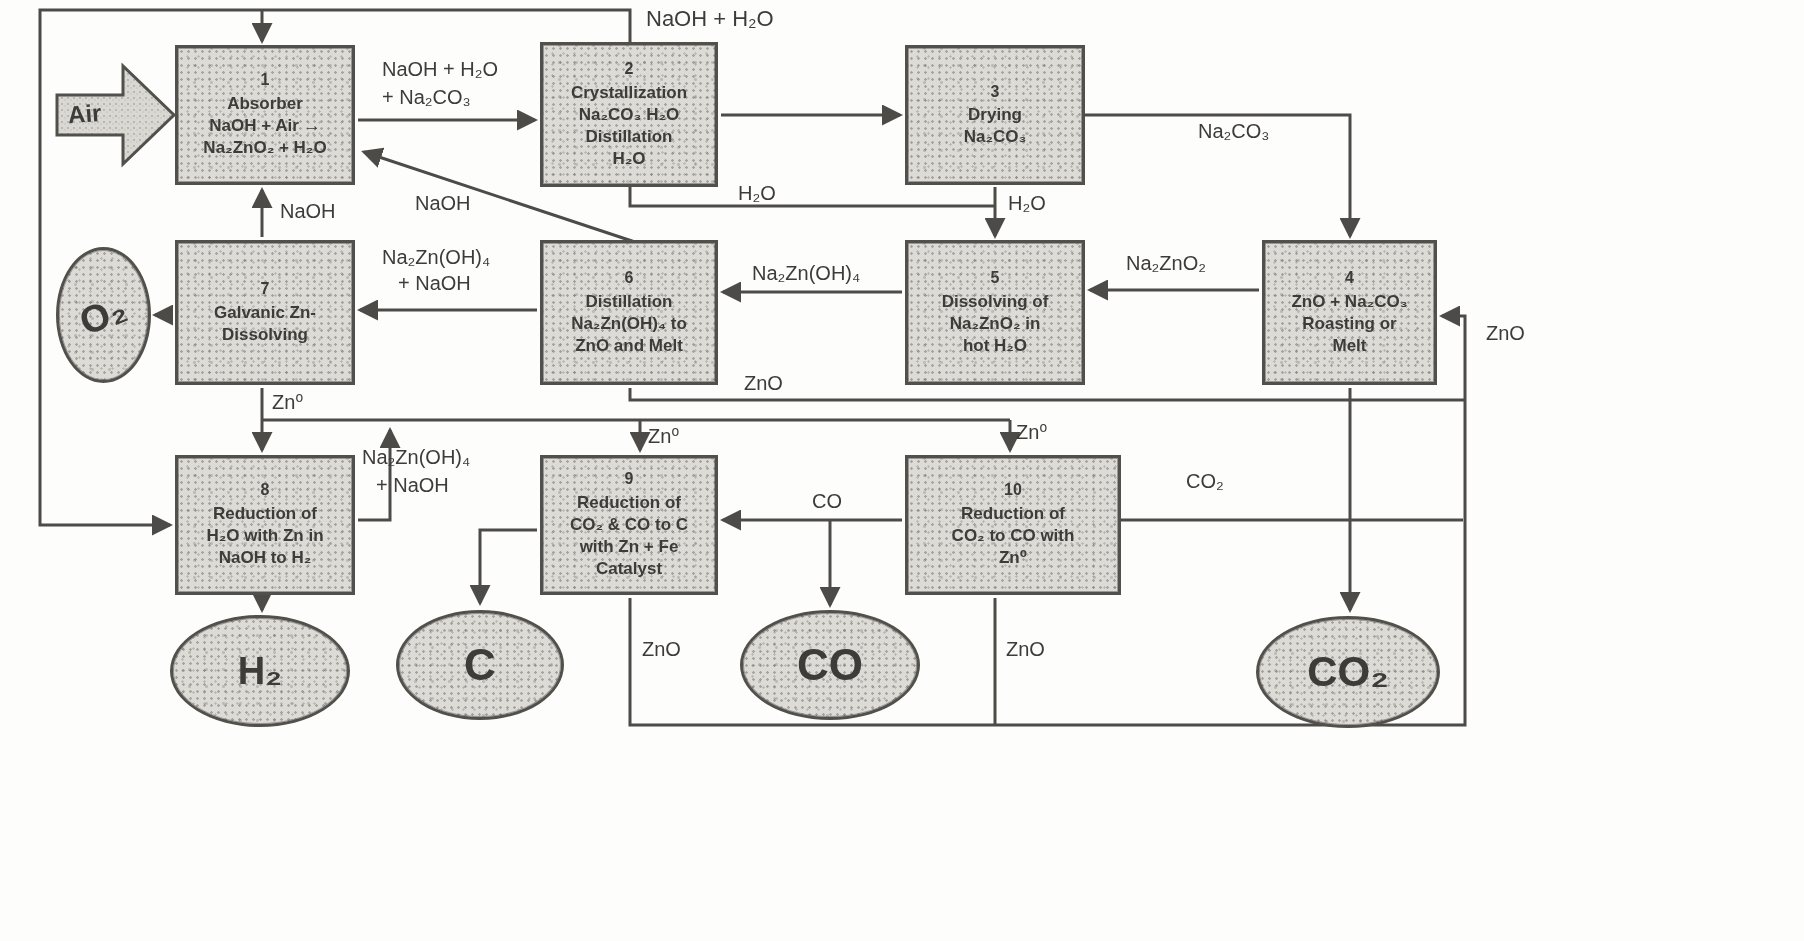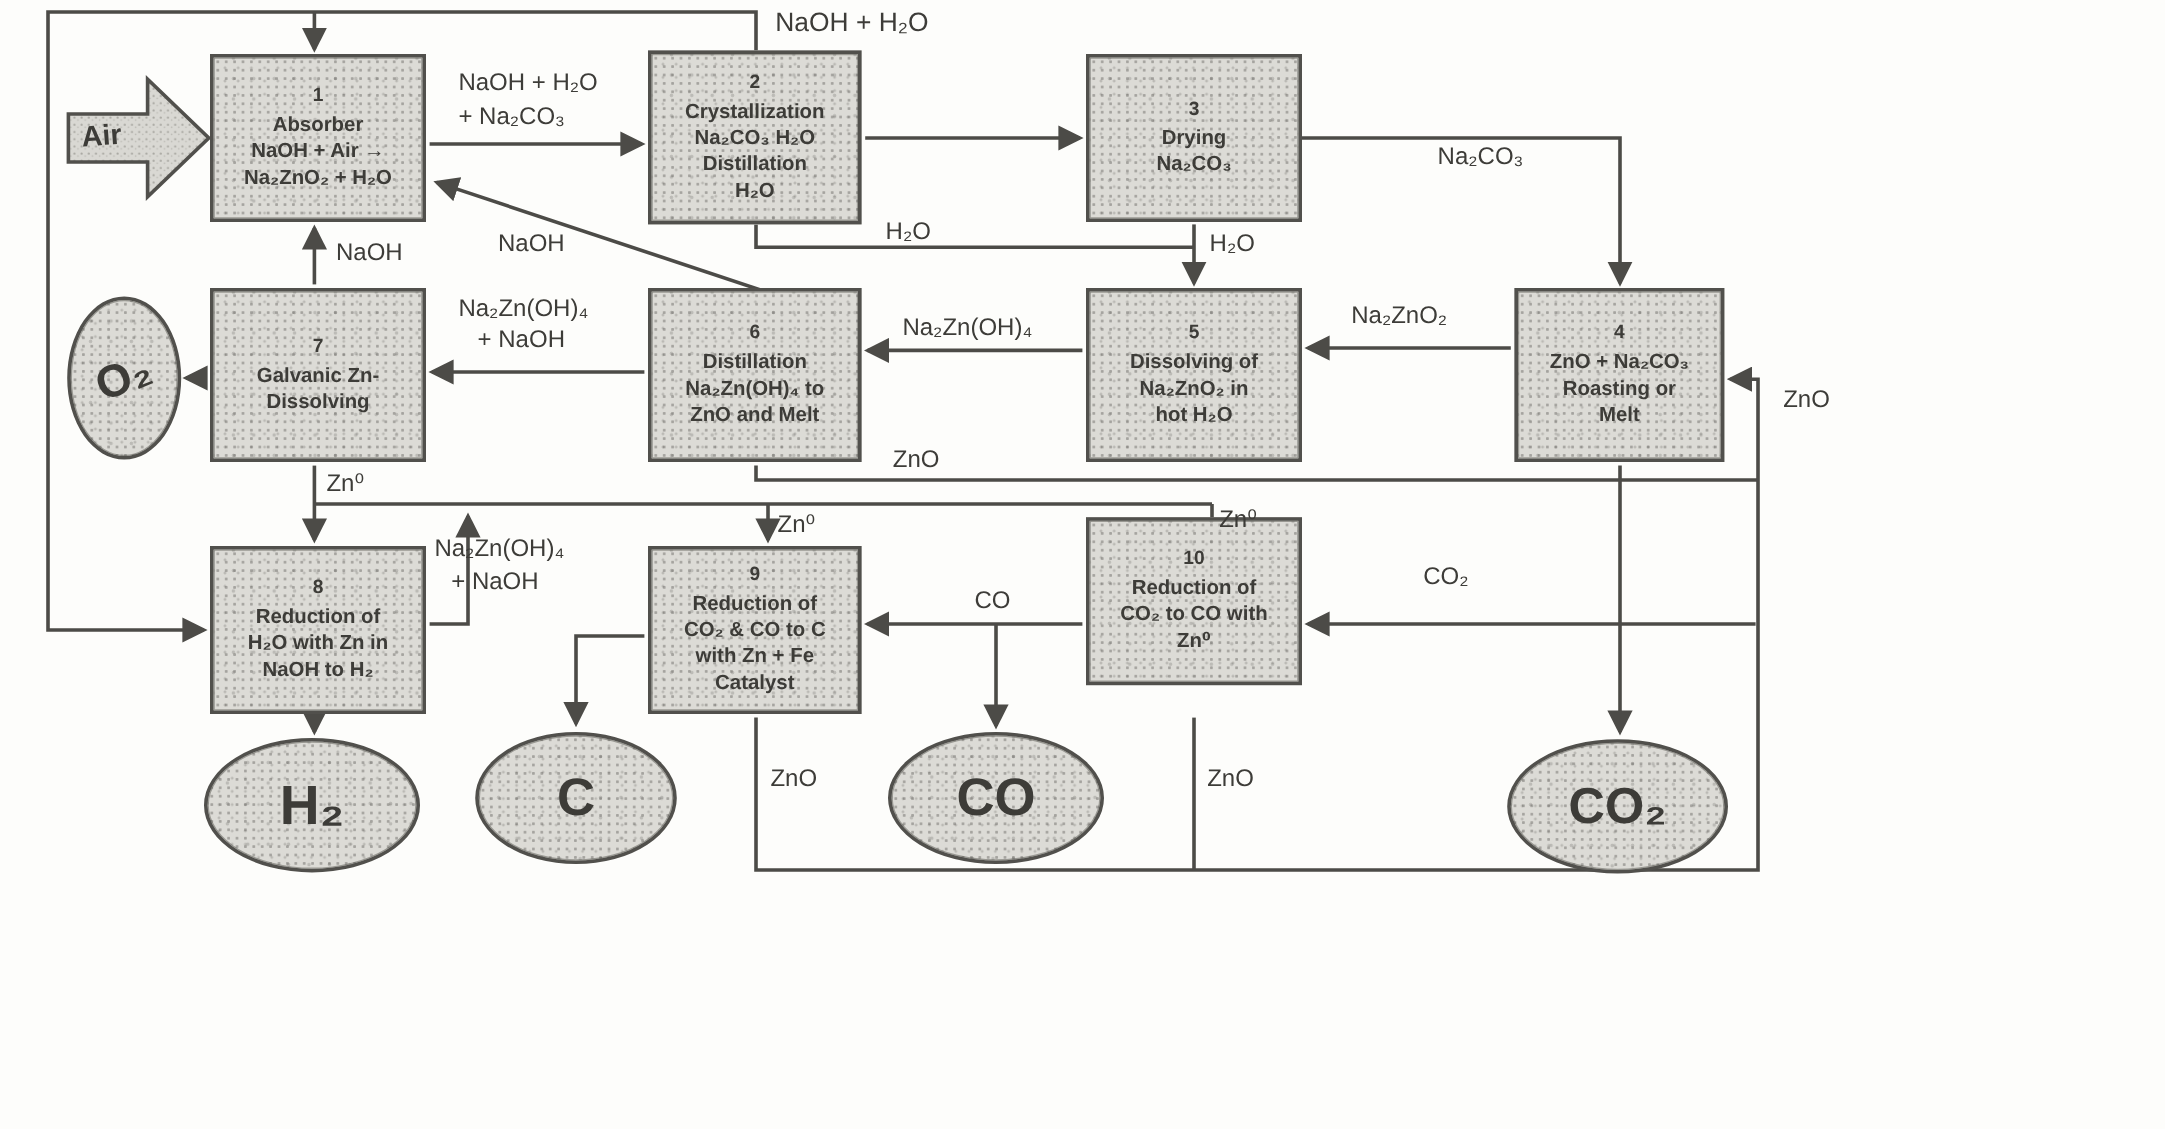--- a/index.html
+++ b/index.html
@@ -187,31 +187,31 @@
   </div>
 
   <div class="pbox grain" style="left:540px;top:455px;width:178px;height:140px">
     <div class="num">9</div>
     <div>Reduction of</div>
     <div>CO₂ &amp; CO to C</div>
     <div>with Zn + Fe</div>
     <div>Catalyst</div>
   </div>
 
-  <div class="pbox grain" style="left:905px;top:431px;width:180px;height:140px">
+  <div class="pbox grain" style="left:905px;top:455px;width:216px;height:140px">
     <div class="num">10</div>
     <div>Reduction of</div>
     <div>CO₂ to CO with</div>
     <div>Zn⁰</div>
   </div>
 
   <div class="ellipse grain" style="left:56px;top:247px;width:95px;height:136px;font-size:38px">
     <span style="display:inline-block;transform:rotate(-22deg)">O₂</span>
   </div>
-  <div class="ellipse grain" style="left:170px;top:615px;width:180px;height:112px;font-size:46px">
+  <div class="ellipse grain" style="left:170px;top:615px;width:180px;height:112px;font-size:38px">
     <span>H₂</span>
   </div>
   <div class="ellipse grain" style="left:396px;top:610px;width:168px;height:110px;font-size:44px">
     <span>C</span>
   </div>
   <div class="ellipse grain" style="left:740px;top:610px;width:180px;height:110px;font-size:44px">
     <span>CO</span>
   </div>
   <div class="ellipse grain" style="left:1256px;top:616px;width:184px;height:112px;font-size:42px">
     <span>CO₂</span>

